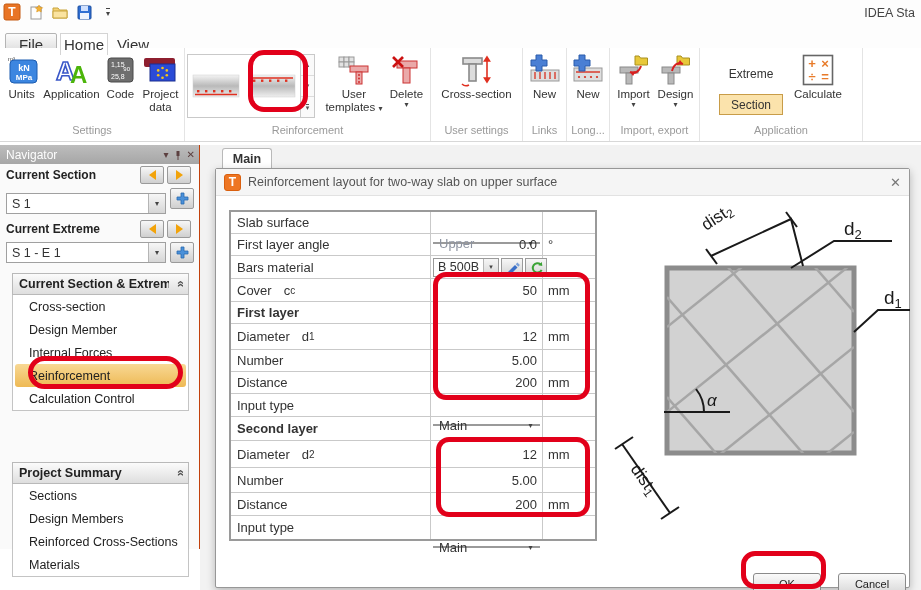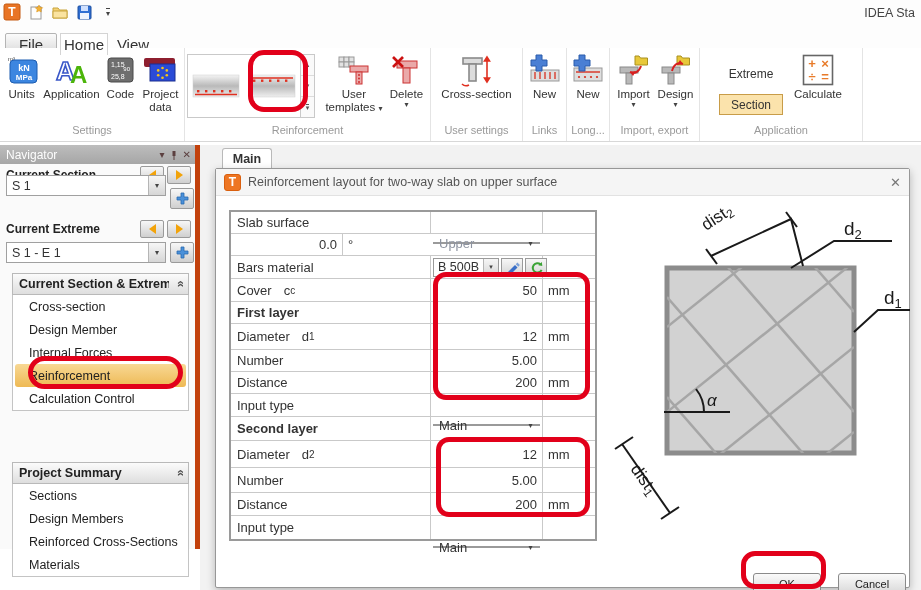--- a/index.html
+++ b/index.html
@@ -36,21 +36,21 @@
   .gal-strip div { flex:1; display:flex; align-items:center; justify-content:center; font-size:7px; color:#555; border-bottom:1px solid #dcdcdc; background:#fafafa; }
   .gal-strip div:last-child { border-bottom:none; }
   .gal-more { border-top:1px solid #555; line-height:6px; }
 
   
   .calc-stack { display:flex; flex-direction:column; gap:10px; margin:12px 6px 0 4px;align-items:flex-end; }
   .stack-btn { width:64px; height:21px; display:flex; align-items:center; justify-content:center; font-size:12px; }
   .stack-sel { background:#fbe3ac; border:1px solid #c89c48; }
 
   
-  .nav { position:absolute; left:0; top:145px; width:200px; height:404px; background:#fafafa; border-right:5px solid #c2410c; }
+  .nav { position:absolute; left:0; top:145px; width:200px; height:404px; background:#fafafa; border-right:1px solid #c2410c; }
   .nav-header { position:absolute; left:0; top:0; width:100%; height:19px; background:linear-gradient(#bdbdbd,#a6a6a6); color:#fdfdfd; font-size:12px; padding-left:6px; display:flex; align-items:center; }
   .nav-hicons { margin-left:auto; margin-right:4px; display:flex; gap:5px; color:#5c4040; font-size:10px; align-items:center; }
   .nav-label { position:absolute; left:6px; font-weight:bold; font-size:12px; color:#222; }
   .nav-arrows { position:absolute; display:flex; gap:3px; }
   .abtn { width:24px; height:18px; background:linear-gradient(#f7f7f7,#cfcfcf); border:1px solid #9a9a9a; border-radius:2px; display:flex; align-items:center; justify-content:center; }
   .tri-l { width:0; height:0; border:5px solid transparent; border-right:7px solid #f2a30a; border-left:none; }
   .tri-r { width:0; height:0; border:5px solid transparent; border-left:7px solid #f2a30a; border-right:none; }
   .ncombo { position:absolute; left:6px; width:160px; height:21px; background:#fff; border:1px solid #a0a0a0; display:flex; align-items:center; font-size:12.5px; padding-left:5px; }
   .ncombo .dd { margin-left:auto; width:17px; height:100%; background:linear-gradient(#f6f6f6,#d6d6d6); border-left:1px solid #b5b5b5; display:flex; align-items:center; justify-content:center; font-size:8px; color:#444; }
   .plusbtn { position:absolute; left:170px; width:24px; height:21px; background:linear-gradient(#f7f7f7,#cfcfcf); border:1px solid #9a9a9a; border-radius:2px; display:flex; align-items:center; justify-content:center; }
@@ -430,21 +430,21 @@
 
     <span class="nav-label" style="top:23px">Current Section</span>
     <div class="nav-arrows" style="left:140px; top:21px">
       <span class="abtn">
           <span class="tri-l"></span>
         </span>
       <span class="abtn">
           <span class="tri-r"></span>
         </span>
     </div>
-    <div class="ncombo" style="top:30px">
+    <div class="ncombo" style="top:48px">
       <span>S 1</span>
       <span class="dd">▾</span>
     </div>
     <span class="plusbtn" style="top:43px">
       <svg width="13" height="13">
           <path d="M5 1 h3 v4 h4 v3 h-4 v4 h-3 v-4 H1 V5 h4 z" fill="#4a90d9" stroke="#2a6ab0" stroke-width=".8"></path>
         </svg>
     </span>
 
     <span class="nav-label" style="top:77px">Current Extreme</span>
@@ -510,20 +510,23 @@
         <div class="tv">
           <div class="combo disabled">
             <span>Upper</span>
             <span class="dd">▾</span>
           </div>
         </div>
         <div class="tu"></div>
       </div>
 
       <div class="trow" style="height:22px">
+        <div class="tl">
+            <span>First layer angle</span>
+          </div>
         <div class="tv">0.0</div>
         <div class="tu">°</div>
       </div>
 
       <div class="trow" style="height:23px">
         <div class="tl">
             <span>Bars material</span>
           </div>
         <div class="tv">
           <div class="matcell">

